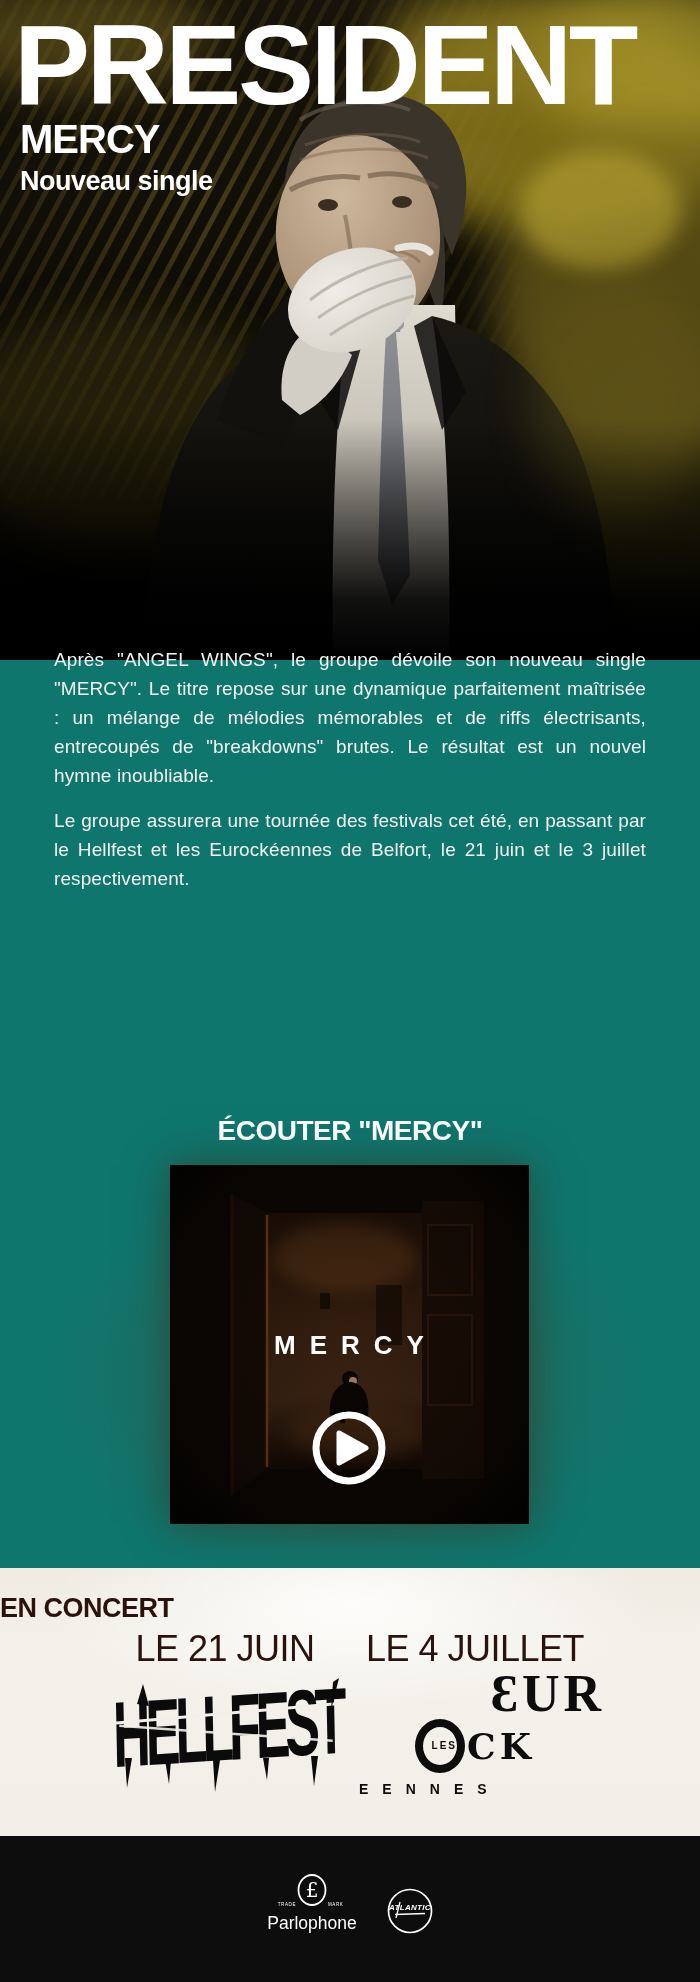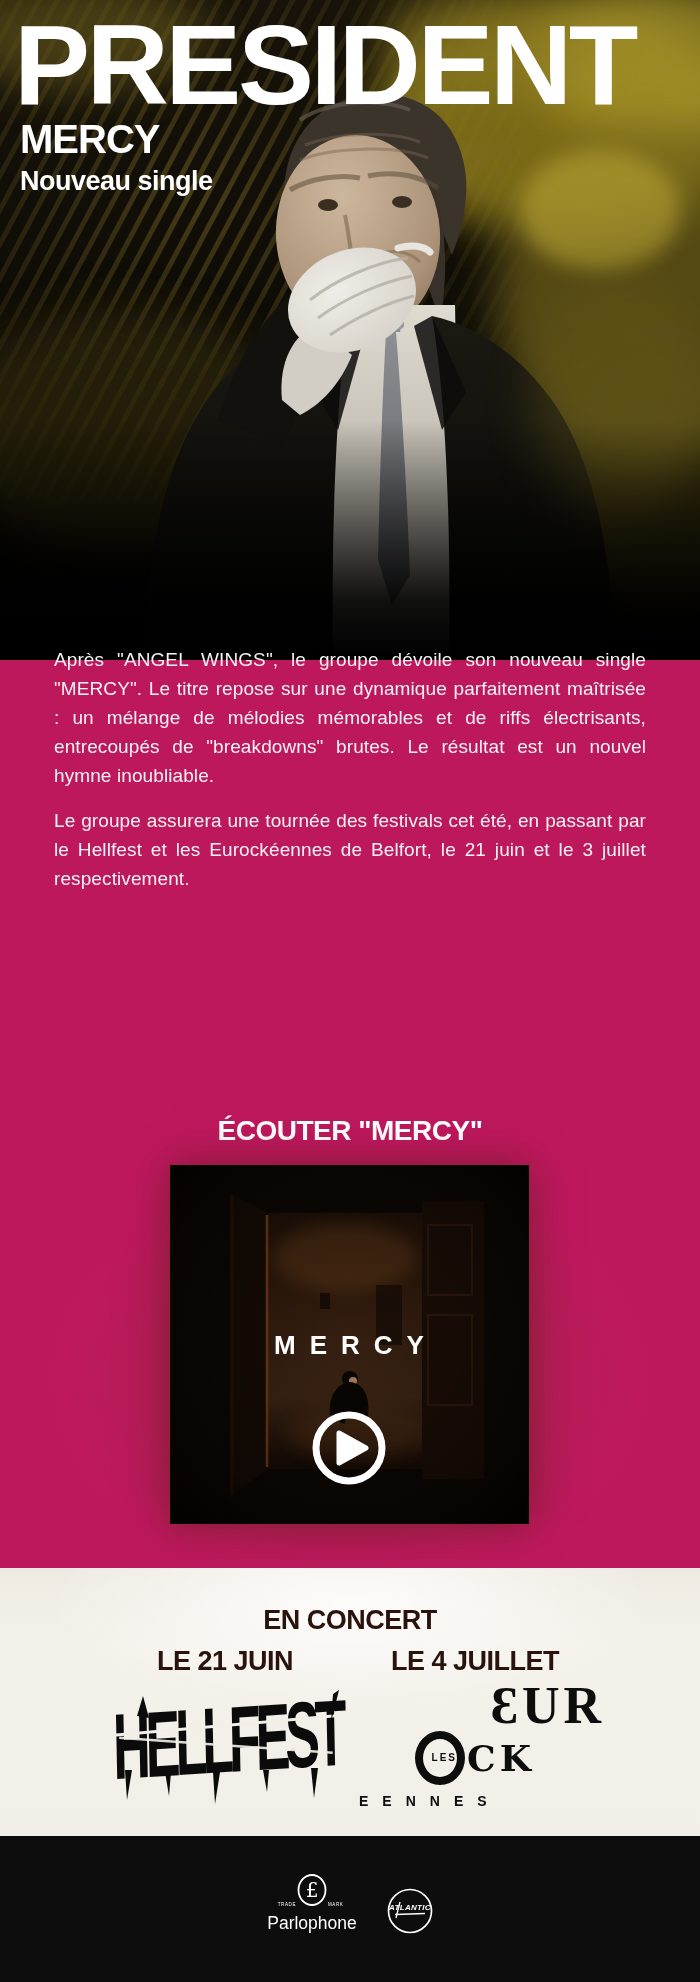--- a/index.html
+++ b/index.html
@@ -1,20 +1,20 @@
 <!DOCTYPE html>
 <html><head>
 <meta charset="utf-8">
 <style>
   * { margin:0; padding:0; box-sizing:border-box; }
   html,body { background:#000; }
   body { font-family:"Liberation Sans", sans-serif; }
   .page {
     position:relative; width:700px; height:1982px; margin:0 auto;
-    background:#be185d; overflow:hidden;
+    background:#0f766e; overflow:hidden;
   }
 
   
   .hero { position:absolute; top:0; left:0; width:700px; height:660px; overflow:hidden; }
   .hero svg { display:block; }
   .band-title {
     position:absolute; top:8px; left:14px; width:680px;
     font-size:114px; font-weight:bold; letter-spacing:-3.5px; line-height:1;
     color:#fff; white-space:nowrap;
   }
@@ -57,29 +57,29 @@
 
   
   .concert {
     position:absolute; top:1568px; left:0; width:700px; height:268px;
     background:
       radial-gradient(ellipse 430px 150px at 50% 14%, rgba(255,255,255,0.85), rgba(255,255,255,0) 70%),
       linear-gradient(180deg, #efebe3 0%, #f4f1ea 30%, #f2efe8 100%);
     color:#2b130d;
   }
   .concert-heading {
-    padding-top:36px; text-align:center;
+    padding-top:24px; text-align:left;
     font-size:27px; font-weight:bold; letter-spacing:-0.5px; line-height:32px;
   }
   .concert-cols { position:relative; height:190px; margin-top:10px; }
   .concert-col { position:absolute; top:0; text-align:center; }
   .col-hellfest { left:85px; width:280px; }
   .col-eurock   { left:345px; width:260px; }
   .concert-date {
-    font-size:27px; font-weight:bold; letter-spacing:-0.5px; line-height:30px;
+    font-size:36px; font-weight:normal; letter-spacing:-0.5px; line-height:30px;
     color:#2b130d;
   }
   .hellfest-logo { margin-top:2px; cursor:pointer; }
 
   .eurock { margin-top:6px; color:#0d0d0d; cursor:pointer; }
   .eur-row1 {
     font-family:Liberation Serif, serif; font-weight:bold;
     font-size:52px; line-height:0.92; letter-spacing:4px; text-align:right;
   }
   .eur-row2 { display:flex; justify-content:center; align-items:center; height:56px; }

